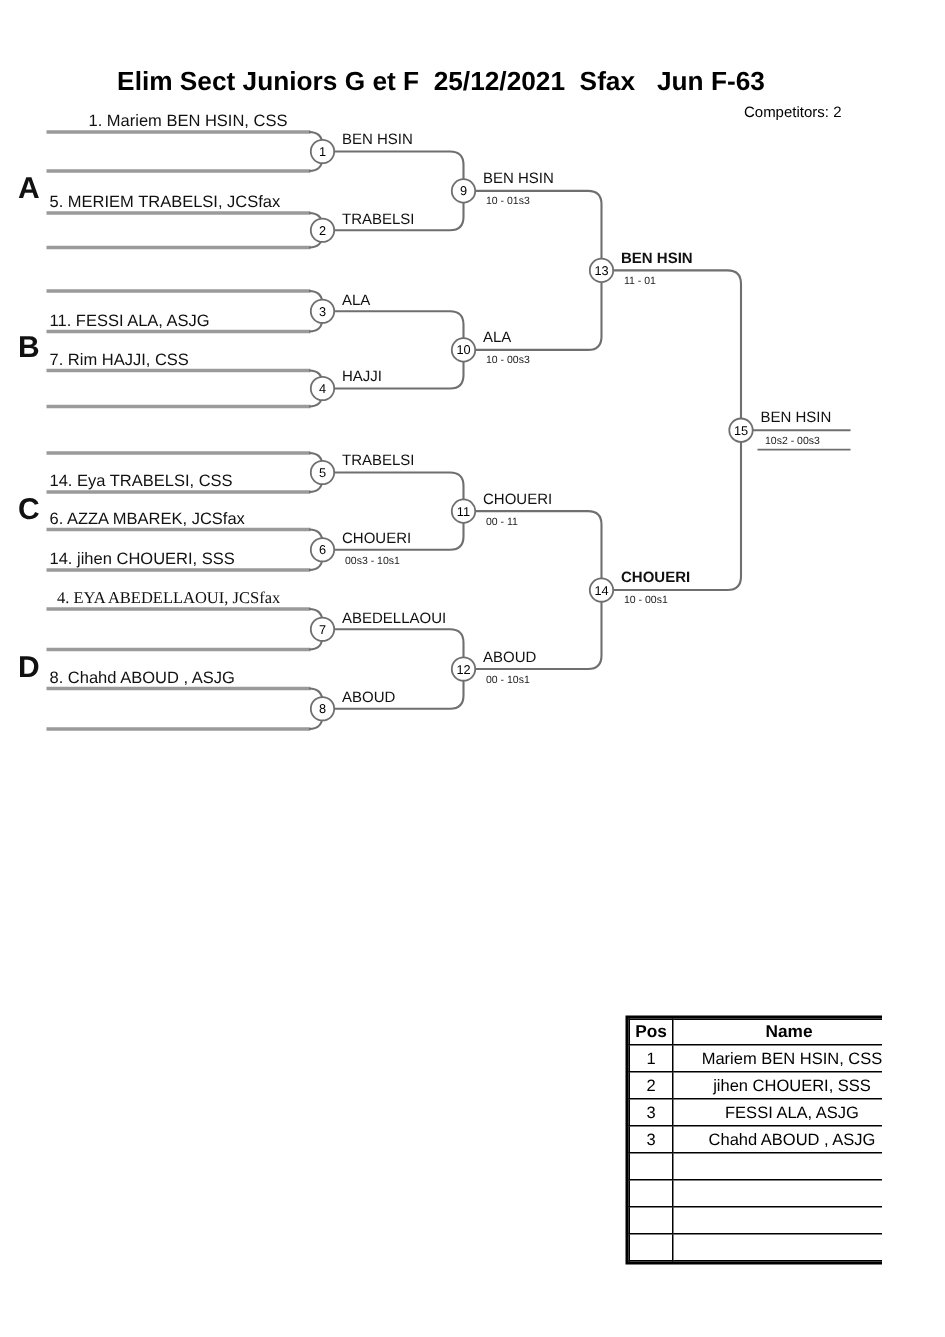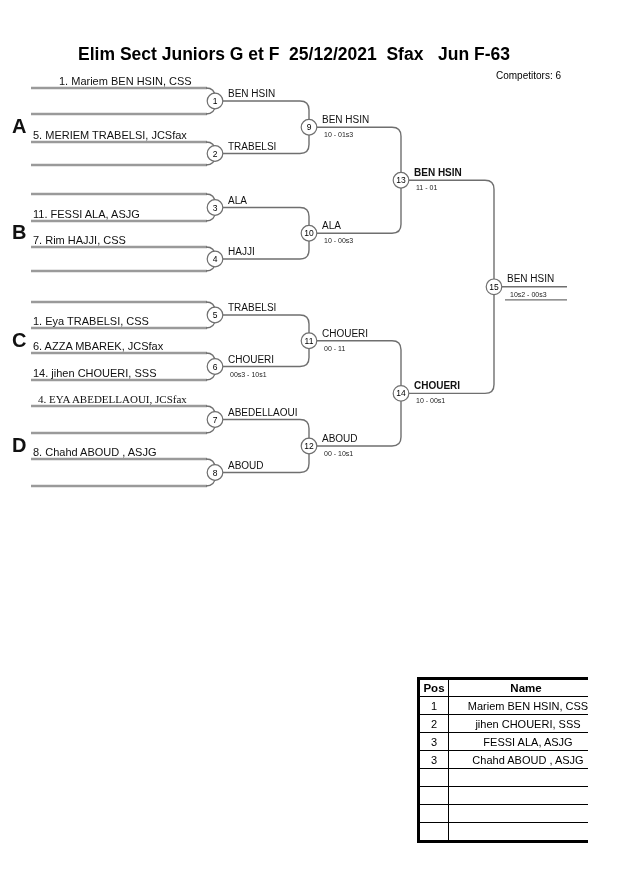--- a/index.html
+++ b/index.html
@@ -27,21 +27,21 @@
   .results-outer th{height:14px;font-weight:bold;text-align:center;font-size:11.5px;}
   .results-outer td{height:15px;}
   td.pos{text-align:center;}
   td.name{padding-left:5px;text-align:center;}
 </style>
 </head>
 <body>
 
 <div class="page">
   <div class="title">Elim Sect Juniors G et F  25/12/2021  Sfax   Jun F-63</div>
-  <div class="competitors">Competitors: 6</div>
+  <div class="competitors">Competitors: 2</div>
 
   <div id="bracket" class="bracket">
       <svg width="630" height="560">
         <path d="M 31 88 H 207" fill="none" stroke="#9a9a9a" stroke-width="2.4"></path>
         <path d="M 206 88 Q 215 88 215 97 V 101" fill="none" stroke="#6f6f6f" stroke-width="1.3"></path>
         <path d="M 31 114 H 207" fill="none" stroke="#9a9a9a" stroke-width="2.4"></path>
         <path d="M 206 114 Q 215 114 215 105 V 101" fill="none" stroke="#6f6f6f" stroke-width="1.3"></path>
         <path d="M 222.8 101 H 300 Q 309 101 309 110 V 127.25" fill="none" stroke="#6f6f6f" stroke-width="1.4"></path>
         <circle cx="215" cy="101" r="7.8" fill="#ffffff" stroke="#6f6f6f" stroke-width="1.2"></circle>
         <text x="215" y="104" class="circle-num">1</text>
@@ -118,21 +118,21 @@
         <text x="494" y="289.8125" class="circle-num">15</text>
       </svg>
       <div class="seed-name" style="left: 33px; top: 75px; margin-left: 26px;">1. Mariem BEN HSIN, CSS</div>
       <div class="winner-name" style="left: 228px; top: 88px;">BEN HSIN</div>
       <div class="seed-name" style="left: 33px; top: 129px;">5. MERIEM TRABELSI, JCSfax</div>
       <div class="winner-name" style="left: 228px; top: 140.5px;">TRABELSI</div>
       <div class="seed-name" style="left: 33px; top: 208px;">11. FESSI ALA, ASJG</div>
       <div class="winner-name" style="left: 228px; top: 194.5px;">ALA</div>
       <div class="seed-name" style="left: 33px; top: 234px;">7. Rim HAJJI, CSS</div>
       <div class="winner-name" style="left: 228px; top: 246px;">HAJJI</div>
-      <div class="seed-name" style="left: 33px; top: 315px;">1. Eya TRABELSI, CSS</div>
+      <div class="seed-name" style="left: 33px; top: 315px;">14. Eya TRABELSI, CSS</div>
       <div class="winner-name" style="left: 228px; top: 302px;">TRABELSI</div>
       <div class="seed-name" style="left: 33px; top: 340px;">6. AZZA MBAREK, JCSfax</div>
       <div class="seed-name" style="left: 33px; top: 367px;">14. jihen CHOUERI, SSS</div>
       <div class="winner-name" style="left: 228px; top: 353.5px;">CHOUERI</div>
       <div class="match-score" style="left: 230px; top: 370.5px;">00s3 - 10s1</div>
       <div class="seed-name" style="left: 38px; top: 393px; font-family: Liberation Serif, serif;">4. EYA ABEDELLAOUI, JCSfax</div>
       <div class="winner-name" style="left: 228px; top: 406.5px; text-align: right;">ABEDELLAOUI</div>
       <div class="seed-name" style="left: 33px; top: 446px;">8. Chahd ABOUD , ASJG</div>
       <div class="winner-name" style="left: 228px; top: 459.5px;">ABOUD</div>
       <div class="group-label" style="left: 12px; top: 113.25px;">A</div>

